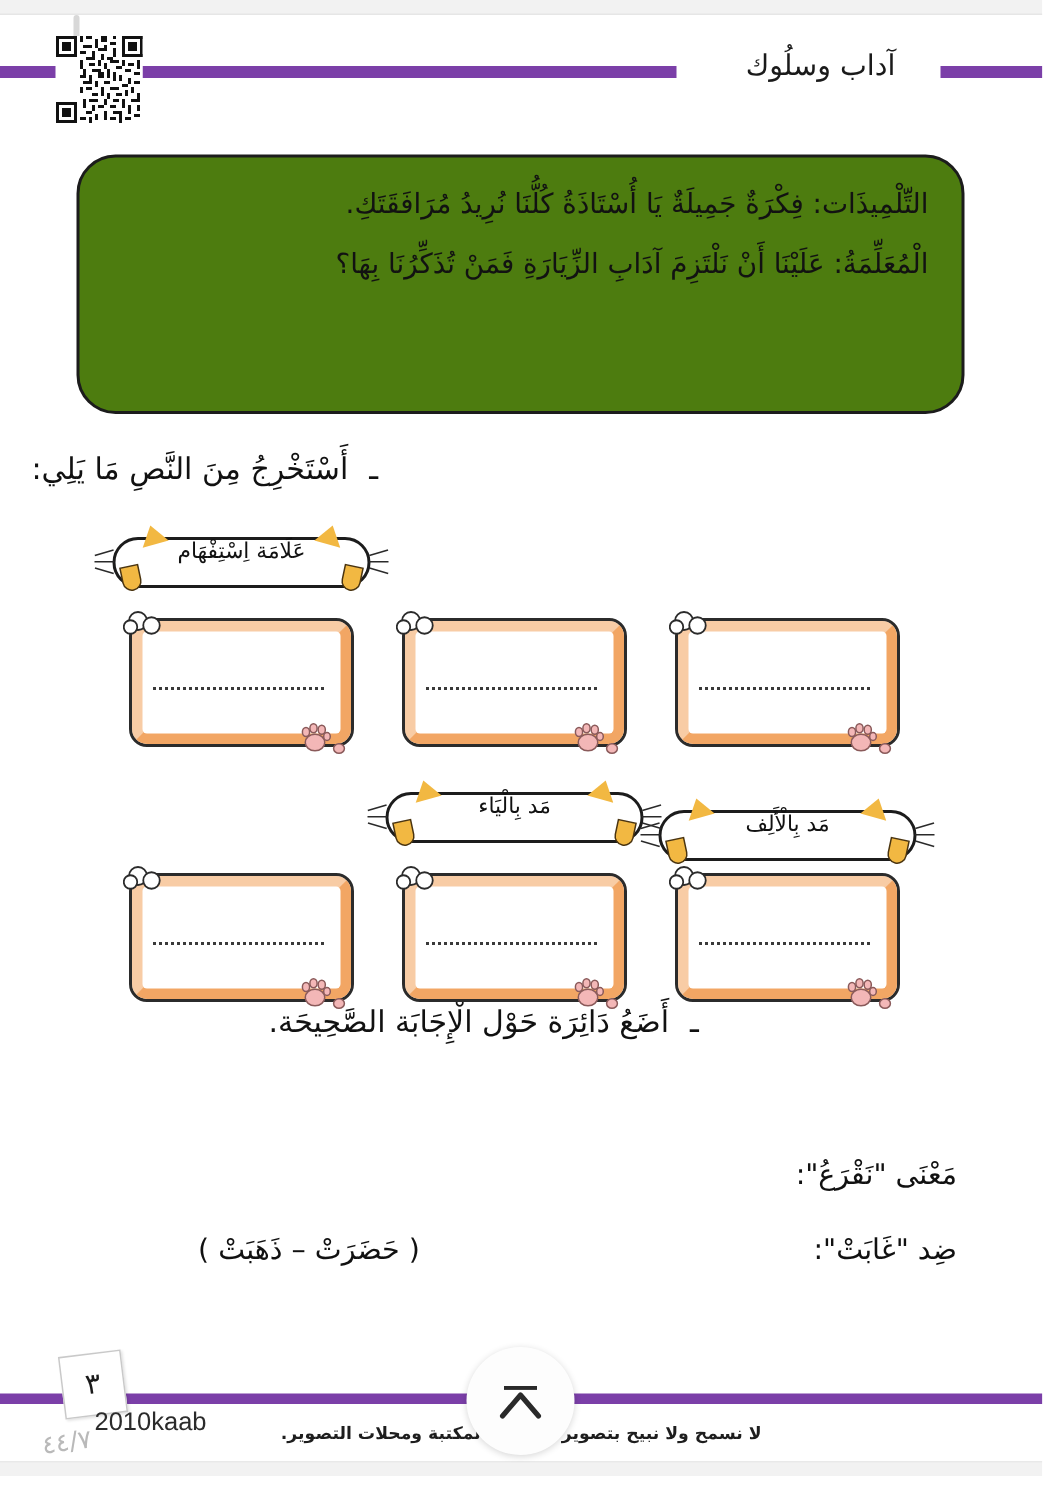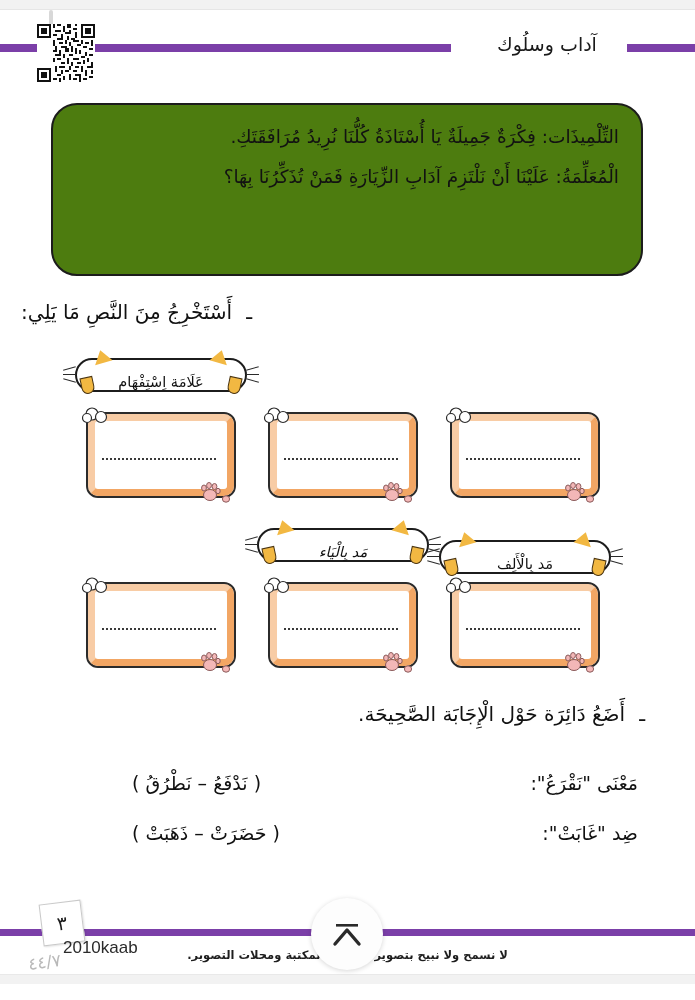--- a/index.html
+++ b/index.html
@@ -83,31 +83,31 @@
 
   
   .instruction {
     position: absolute;
     direction: rtl;
     font-size: 20px;
     color: #111;
     white-space: nowrap;
   }
   #instr-1 { top: 300px; left: 0px; width: 645px; text-align: left; margin-left: 21px; }
-  #instr-2 { top: 702px; left: 0px; width: 645px; text-align: right; }
+  #instr-2 { top: 669px; left: 0px; width: 645px; text-align: center; }
   .dash { display: inline-block; margin-left: 14px; }
 
   
   .cat-label {
     position: absolute;
     width: 172px; height: 34px;
     border: 2px solid #1c1c1c;
     border-radius: 17px;
     background: #fff;
-    display: flex; align-items: flex-end; justify-content: center;
+    display: flex; align-items: flex-start; justify-content: center;
     direction: rtl;
     font-size: 14.5px;
     color: #111;
     white-space: nowrap;
     z-index: 3;
   }
   .cat-label .txt { position: relative; z-index: 4; }
   .ear {
     position: absolute; top: -10px;
     width: 0; height: 0;
@@ -461,21 +461,21 @@
       </span>
     <span class="whisk r">
         <i></i>
         <i></i>
         <i></i>
       </span>
     <span class="lpaw l"></span>
     <span class="lpaw r"></span>
     <span class="txt">مَد بِالْأَلِف</span>
   </div>
-  <div class="cat-label" style="top:528px; left:257px;font-style:italic;">
+  <div class="cat-label" style="top:528px; left:257px;">
     <span class="ear l"></span>
     <span class="ear r"></span>
     <span class="whisk l">
         <i></i>
         <i></i>
         <i></i>
       </span>
     <span class="whisk r">
         <i></i>
         <i></i>
@@ -564,21 +564,20 @@
         </svg>
     </span>
   </div>
 
   <div class="instruction" id="instr-2">
     <span class="dash">ـ</span><span>أَضَعُ دَائِرَة حَوْل الْإِجَابَة الصَّحِيحَة.</span>
   </div>
 
   <div class="mcq" id="mcq-1">
     <span class="stem">مَعْنَى "نَقْرَعُ":</span>
-    <span class="opts">( نَدْفَعُ  –  نَطْرُقُ )</span>
   </div>
   <div class="mcq" id="mcq-2">
     <span class="stem">ضِد "غَابَتْ":</span>
     <span class="opts">( حَضَرَتْ  –  ذَهَبَتْ )</span>
   </div>
 
   <div class="footer-rule"></div>
   <div class="copyright">لا نسمح ولا نبيح بتصوير الكـ        في المكتبة ومحلات التصوير.</div>
   <div class="page-num">٣</div>
   <div class="watermark">2010kaab</div>

